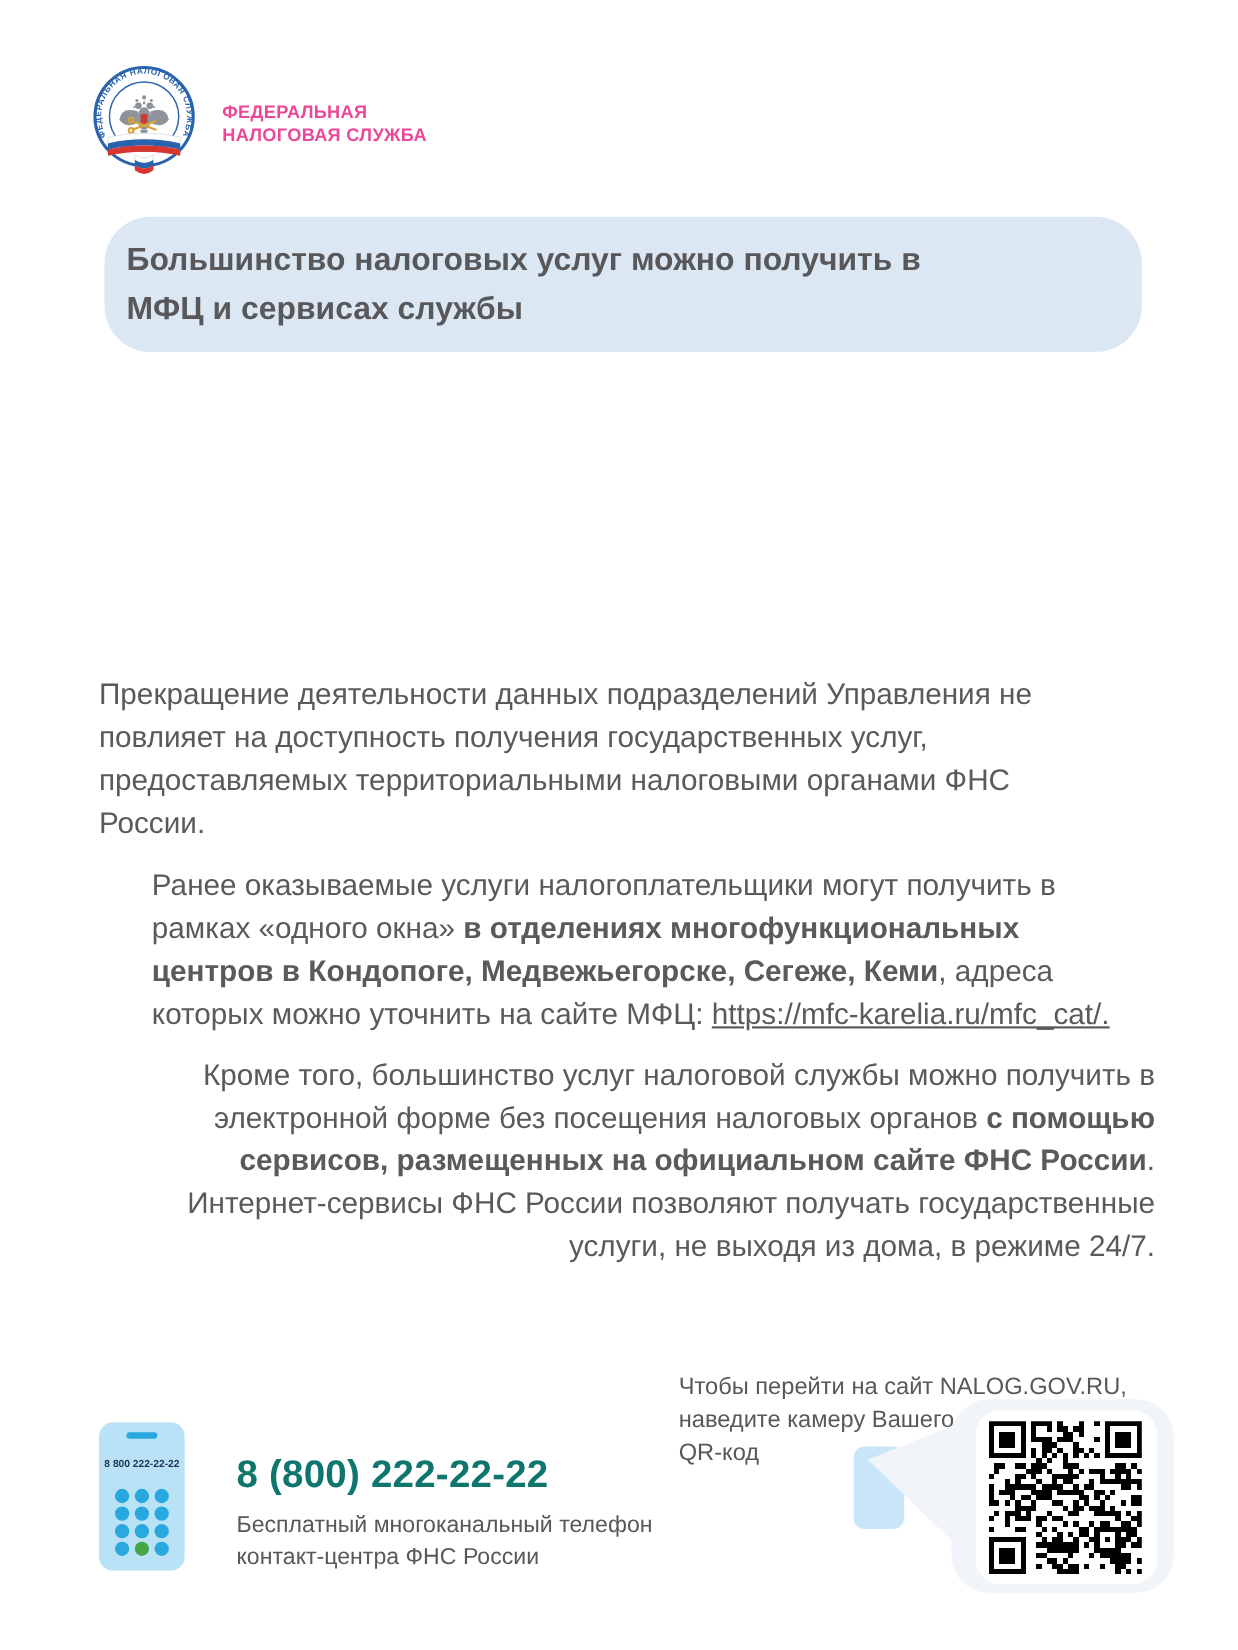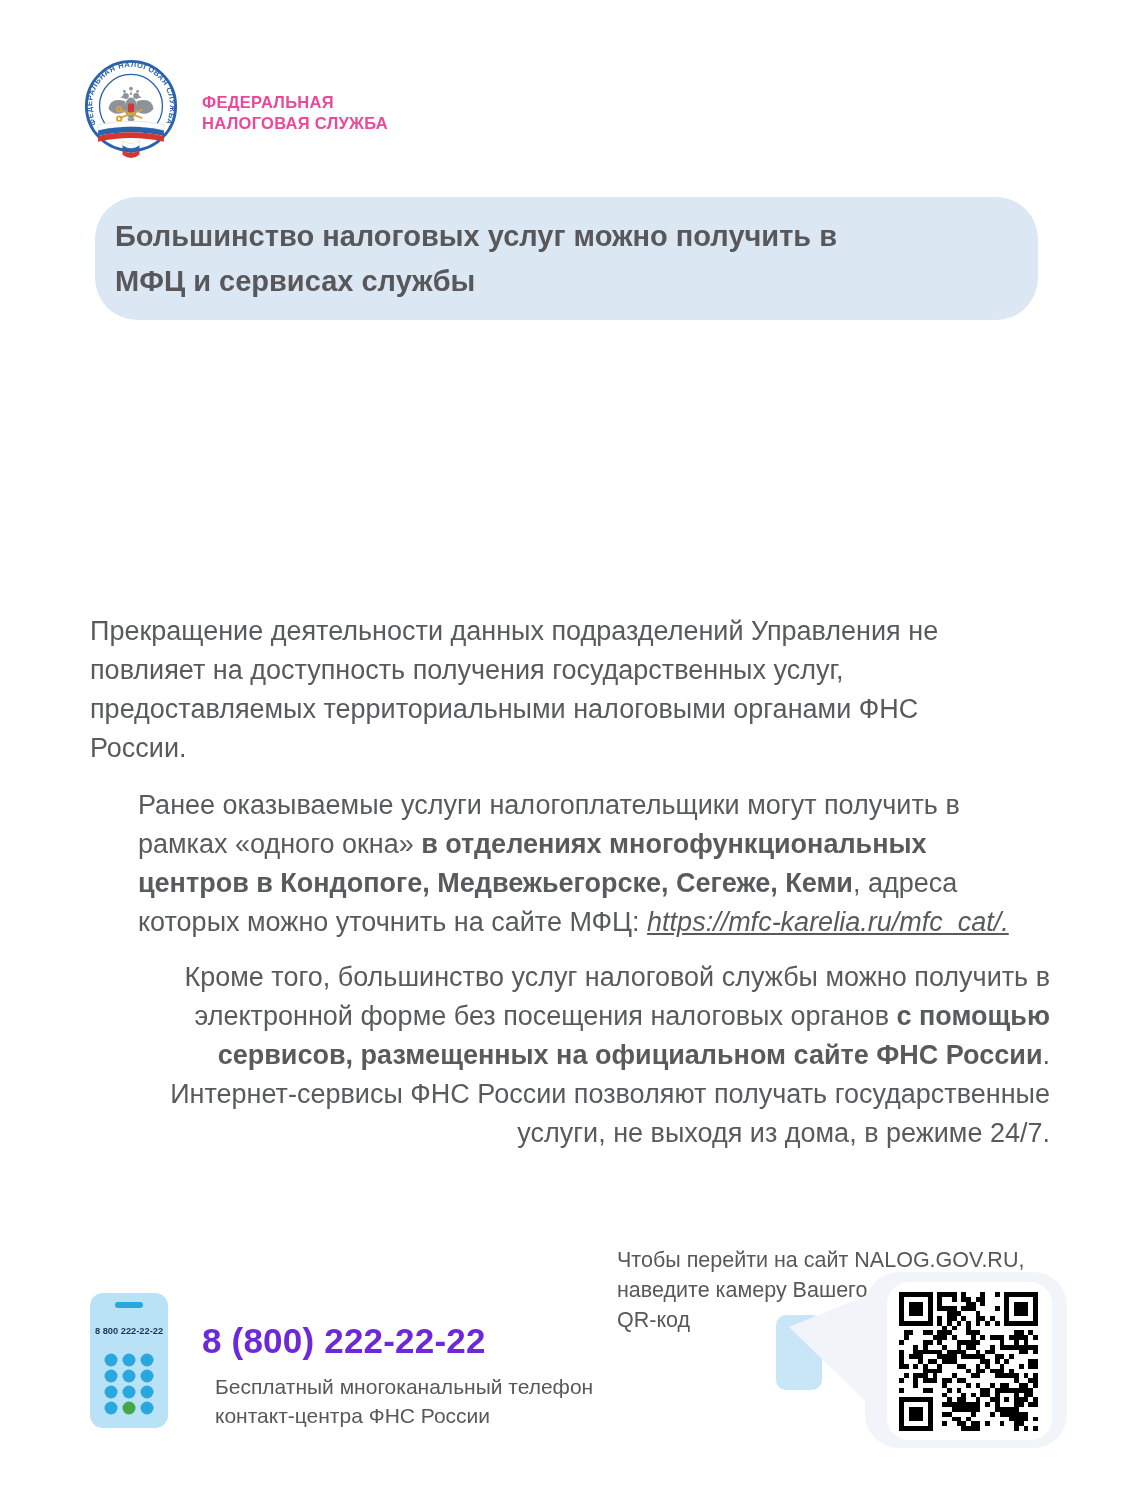--- a/index.html
+++ b/index.html
@@ -26,34 +26,34 @@
   .banner-title{
     font-size:29px;font-weight:bold;line-height:45px;color:#58585a;white-space:pre-line;
   }
   
   .para{
     position:absolute;left:90px;width:960px;font-size:27px;line-height:39px;
     color:#595a5c;white-space:pre-line;
   }
   .para.bold{font-weight:bold;}
   .para .b{font-weight:bold;}
-  .para .u{text-decoration:underline;cursor:pointer;font-style:italic;}
+  .para .u{text-decoration:underline;cursor:pointer;}
   #p1{top:336px;}
   #p2{top:612px;}
   #p3{top:786px;margin-left:48px;}
   #p4{top:958px;text-align:right;}
   
   .qr-instruction{
     position:absolute;left:617px;top:1245px;width:450px;
     font-size:21.5px;line-height:30px;color:#58585a;white-space:pre-line;
   }
   
   .phone-icon{position:absolute;left:90px;top:1293px;width:78px;height:135px;}
   .phone-number{
-    position:absolute;left:202px;top:1321px;font-size:35px;font-weight:bold;color:#6d28d9;
+    position:absolute;left:215px;top:1321px;font-size:35px;font-weight:bold;color:#0f766e;
     letter-spacing:.2px;
   }
   .phone-caption{
     position:absolute;left:215px;top:1372px;font-size:21px;line-height:29px;color:#58585a;
     white-space:pre-line;
   }
   
   .qr-bubble{position:absolute;left:770px;top:1265px;width:312px;height:192px;}
   .qr-svg{position:absolute;left:899px;top:1292px;width:139px;height:139px;}
 </style>

